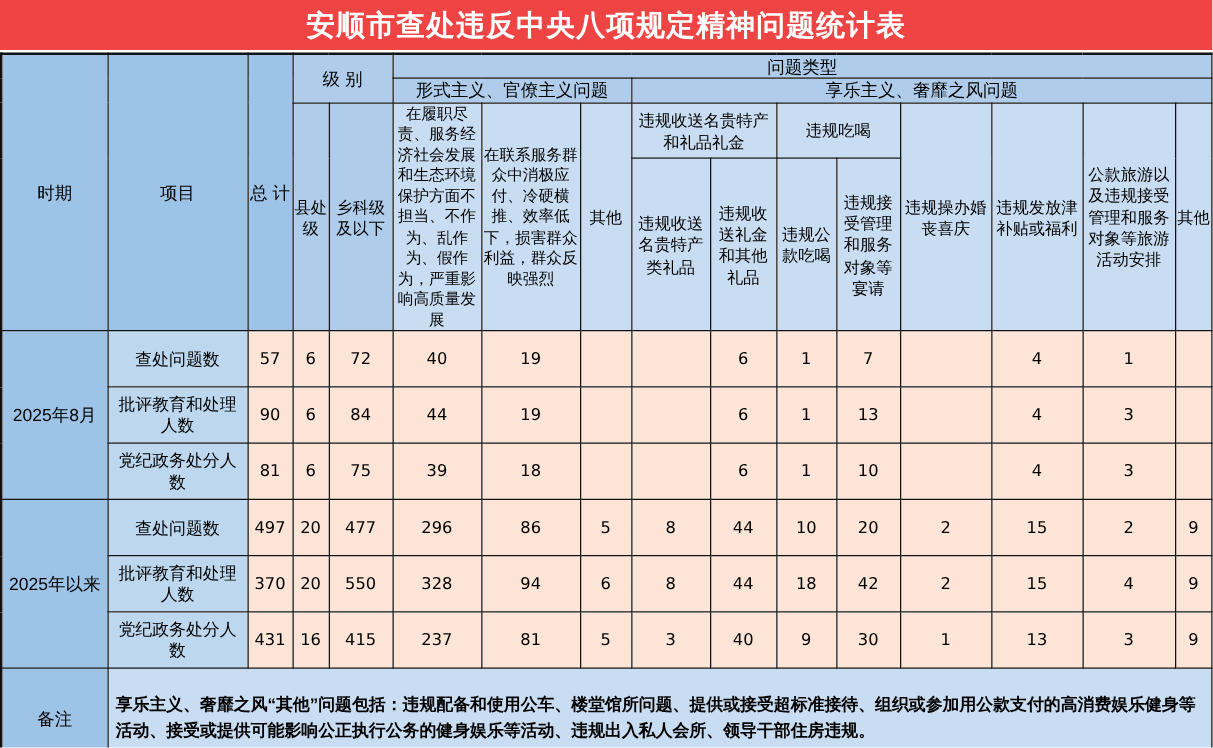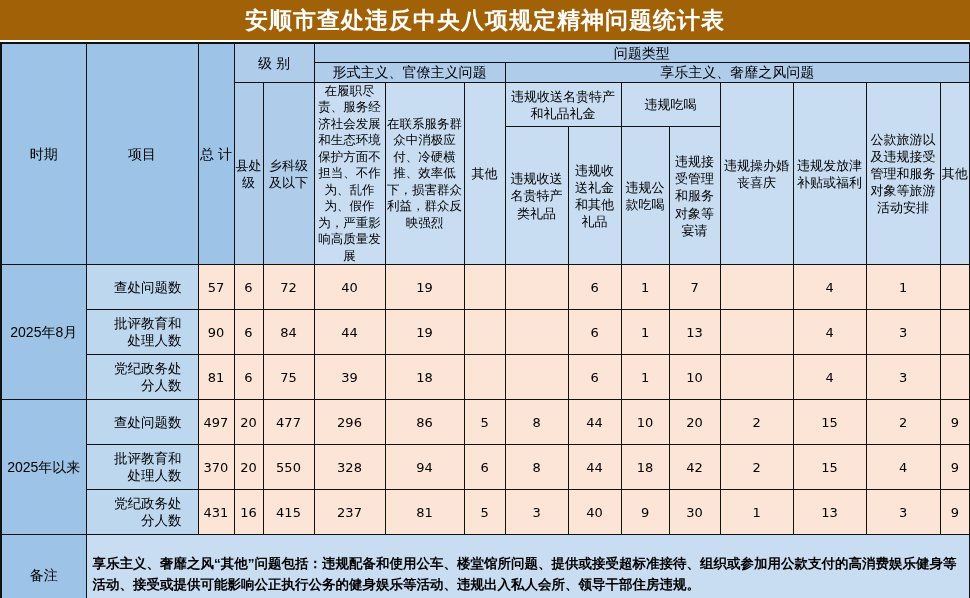--- a/index.html
+++ b/index.html
@@ -6,21 +6,21 @@
   body {
     width:970px; height:598px; overflow:hidden;
     background:#ffffff;
     font-family:"Liberation Sans","DejaVu Sans",sans-serif;
     color:#000;
   }
   .page { width:970px; height:598px; position:relative; }
 
   
   .title-bar {
-    width:970px; height:40px; background:#a16207;
+    width:970px; height:40px; background:#ef4444;
     color:#ffffff; font-size:23px; font-weight:bold;
     text-align:center; line-height:40px; letter-spacing:1px;
     margin-bottom:2px;
   }
 
   
   table.stat {
     width:969px; border-collapse:collapse; table-layout:fixed;
     border:2px solid #111;
   }
@@ -38,21 +38,21 @@
   .c-data  { background:#FCE4D6; }
 
   
   .h-main  { font-size:14px; }
   .h-leaf  { font-size:13px; padding:0 1px; }
   .h-leafA { font-size:12.5px; padding:0 1px; }
   thead th { font-weight:normal; }
 
   
   .period-cell { font-size:14px; }
-  .row-label   { font-size:13.5px; padding:0 16px;text-align:right; }
+  .row-label   { font-size:13.5px; padding:0 2px; }
   .data-cell   { font-size:13px; font-family:"DejaVu Sans","Liberation Sans",sans-serif; }
 
   
   .remark-label { font-size:14px; }
   .remark-text {
     text-align:left; font-size:13.5px; font-weight:bold;
     padding:19px 6px; line-height:1.55;
   }
 
   

